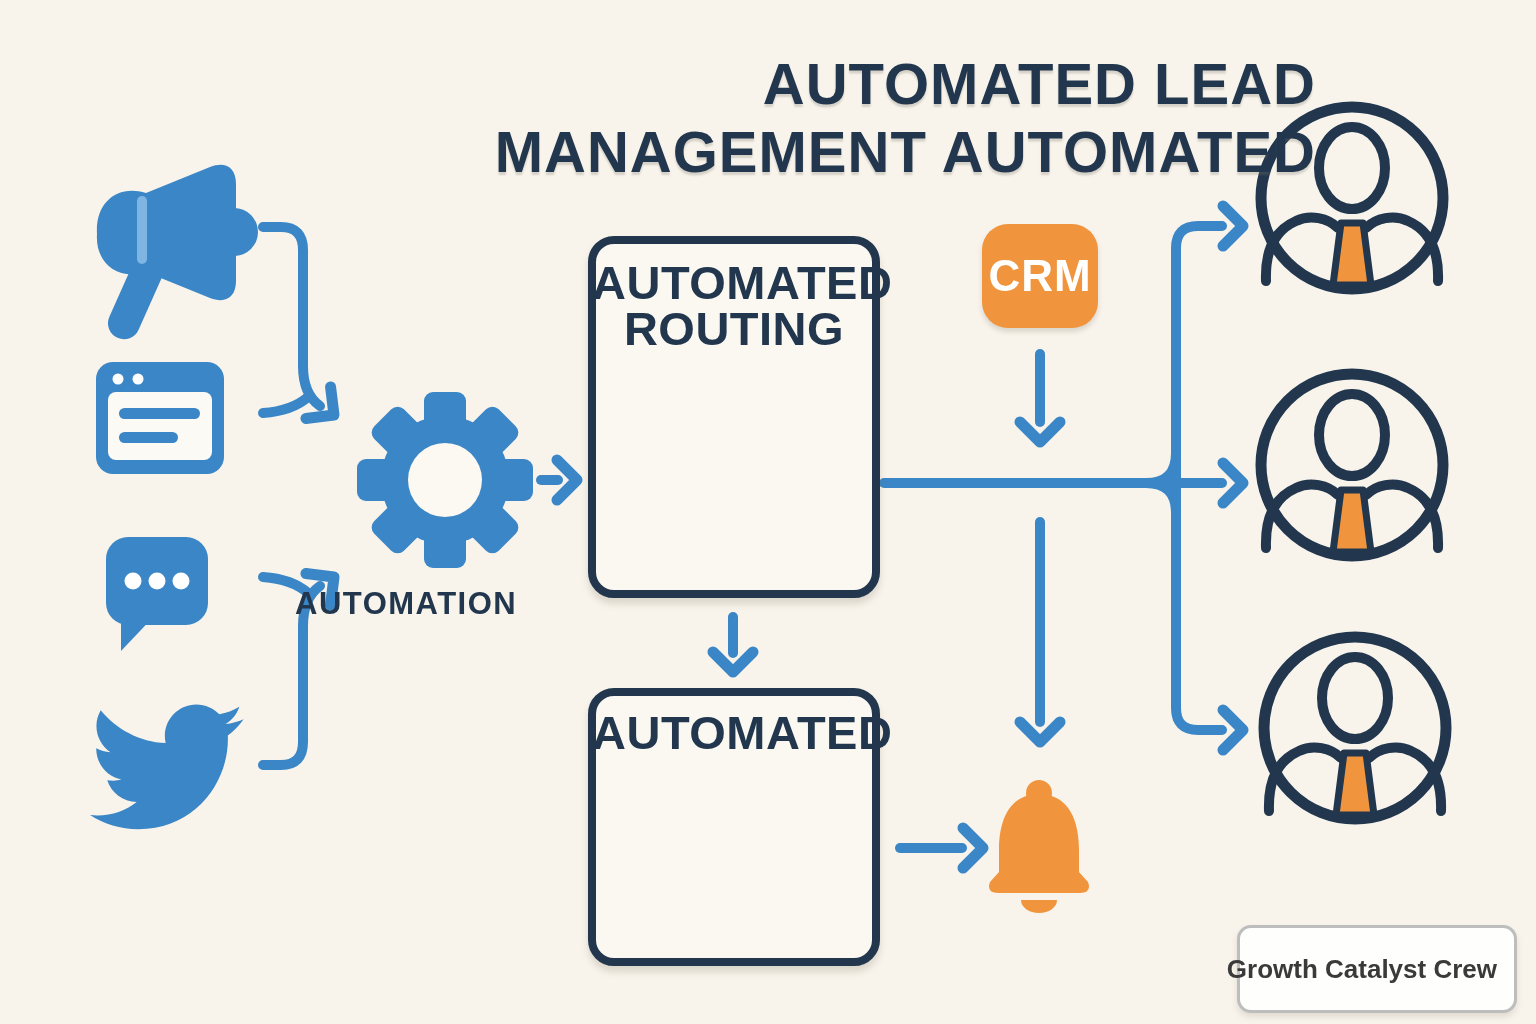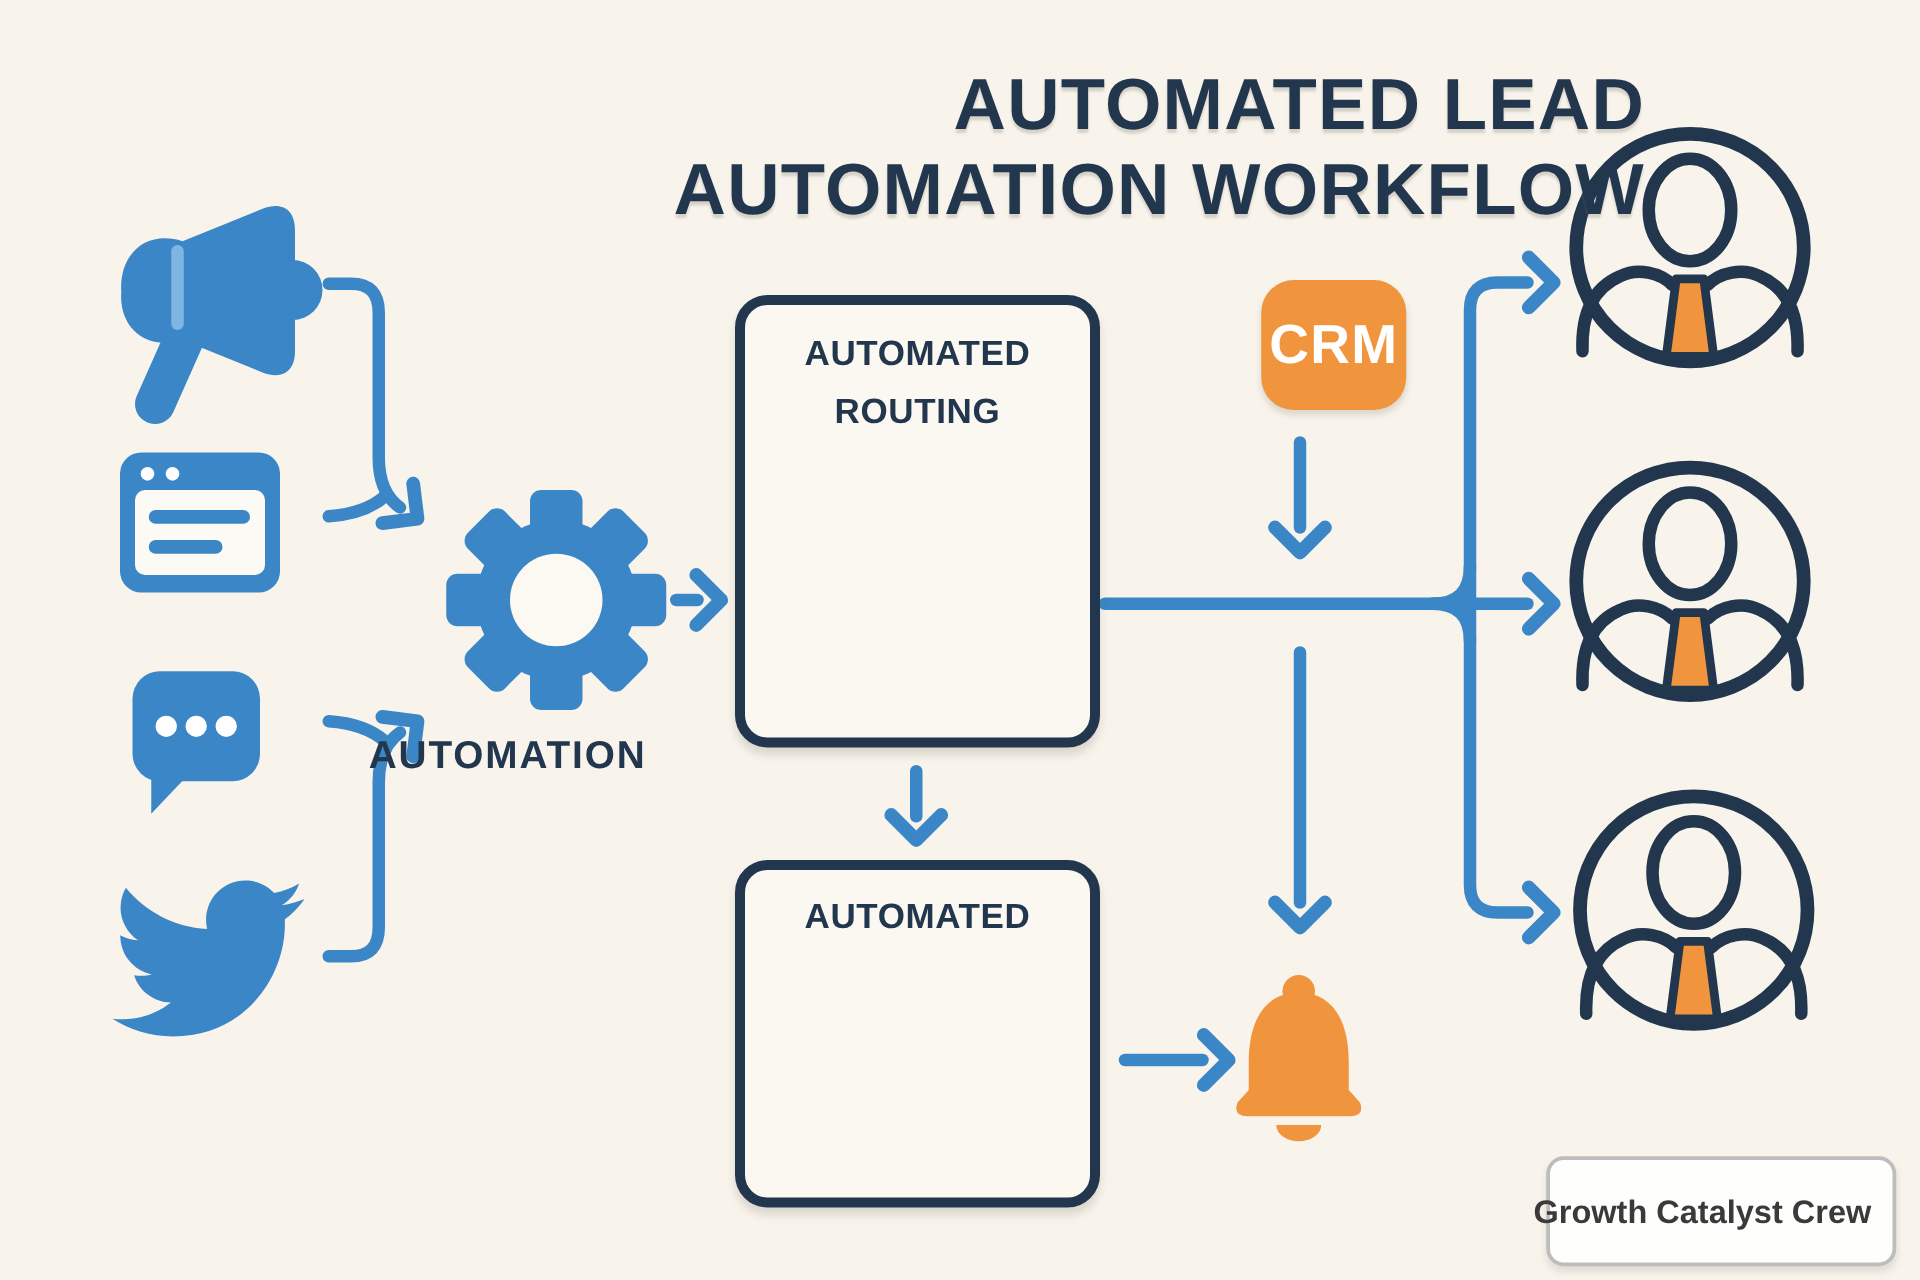--- a/index.html
+++ b/index.html
@@ -17,28 +17,28 @@
   .navy-stroke{stroke:var(--navy);fill:none;stroke-linecap:round;stroke-linejoin:round;}
   .blue-stroke{stroke:var(--blue);fill:none;stroke-linecap:round;stroke-linejoin:round;}
   .txt{position:absolute;color:var(--navy);font-weight:700;}
   .title{left:150px;top:50px;width:1166px;text-align:right;font-size:58px;line-height:68px;
          letter-spacing:1px;text-shadow:0 3px 2px rgba(125,118,105,.28);}
   .automation-label{left:295px;top:586px;width:300px;font-size:31px;letter-spacing:1.5px;}
   .box{position:absolute;border:8px solid var(--navy);border-radius:26px;background:var(--boxFill);
        box-shadow:0 6px 7px rgba(120,110,92,.22);}
   .box.scoring{left:588px;top:236px;width:292px;height:362px;}
   .box.routing{left:588px;top:688px;width:292px;height:278px;}
-  .box-title{position:absolute;width:284px;text-align:center;font-size:28px;line-height:46px;
+  .box-title{position:absolute;width:284px;text-align:center;font-size:47px;line-height:46px;
              color:var(--navy);font-weight:700;letter-spacing:.5px;}
   .box-title.scoring{left:592px;top:260px;}
   .box-title.routing{left:592px;top:710px;}
   .crm-badge{position:absolute;left:982px;top:224px;width:116px;height:104px;background:var(--orange);
              border-radius:26px;display:flex;align-items:center;justify-content:center;
              color:var(--white);font-size:44px;font-weight:700;letter-spacing:1px;
-             box-shadow:0 4px 5px rgba(120,110,92,.22);margin-left:27px;}
+             box-shadow:0 4px 5px rgba(120,110,92,.22);}
   .footer-badge{position:absolute;left:1237px;top:925px;width:280px;height:88px;background:#fefefd;
                 border:3px solid var(--footerBorder);border-radius:14px;display:flex;align-items:center;
                 justify-content:flex-end;gap:9px;padding:0 8px 0 12px;box-shadow:0 4px 6px rgba(120,110,92,.18);}
   .footer-text{text-align:right;line-height:1.25;}
   .footer-brand{font-size:26px;font-weight:700;color:var(--footerText);white-space:nowrap;}
   .footer-site{font-size:21px;color:var(--footerMuted);white-space:nowrap;}
 </style>
 </head>
 <body>
 
@@ -183,21 +183,21 @@
       <circle r="91" class="navy-stroke" stroke-width="11"></circle>
       <ellipse cy="-30" rx="33" ry="41" class="navy-stroke" stroke-width="10"></ellipse>
       <polygon points="-11,25 11,25 19,87 -19,87" fill="var(--orange)" stroke="var(--navy)" stroke-width="7" stroke-linejoin="round"></polygon>
       <path d="M -14 30 C -24 20 -42 16 -56 23 C -79 33 -87 55 -86 83" class="navy-stroke" stroke-width="10"></path>
       <path d="M 14 30 C 24 20 42 16 56 23 C 79 33 87 55 86 83" class="navy-stroke" stroke-width="10"></path>
     </g>
   </svg>
 
   <div class="txt title">
     <div>AUTOMATED LEAD</div>
-    <div>AUTOMATION WORKFLOW</div>
+    <div>MANAGEMENT AUTOMATED</div>
   </div>
 
   <div class="txt automation-label">AUTOMATION</div>
 
   <div class="box scoring"></div>
   <div class="box-title scoring">
     <div>AUTOMATED</div>
     <div>ROUTING</div>
   </div>
 

